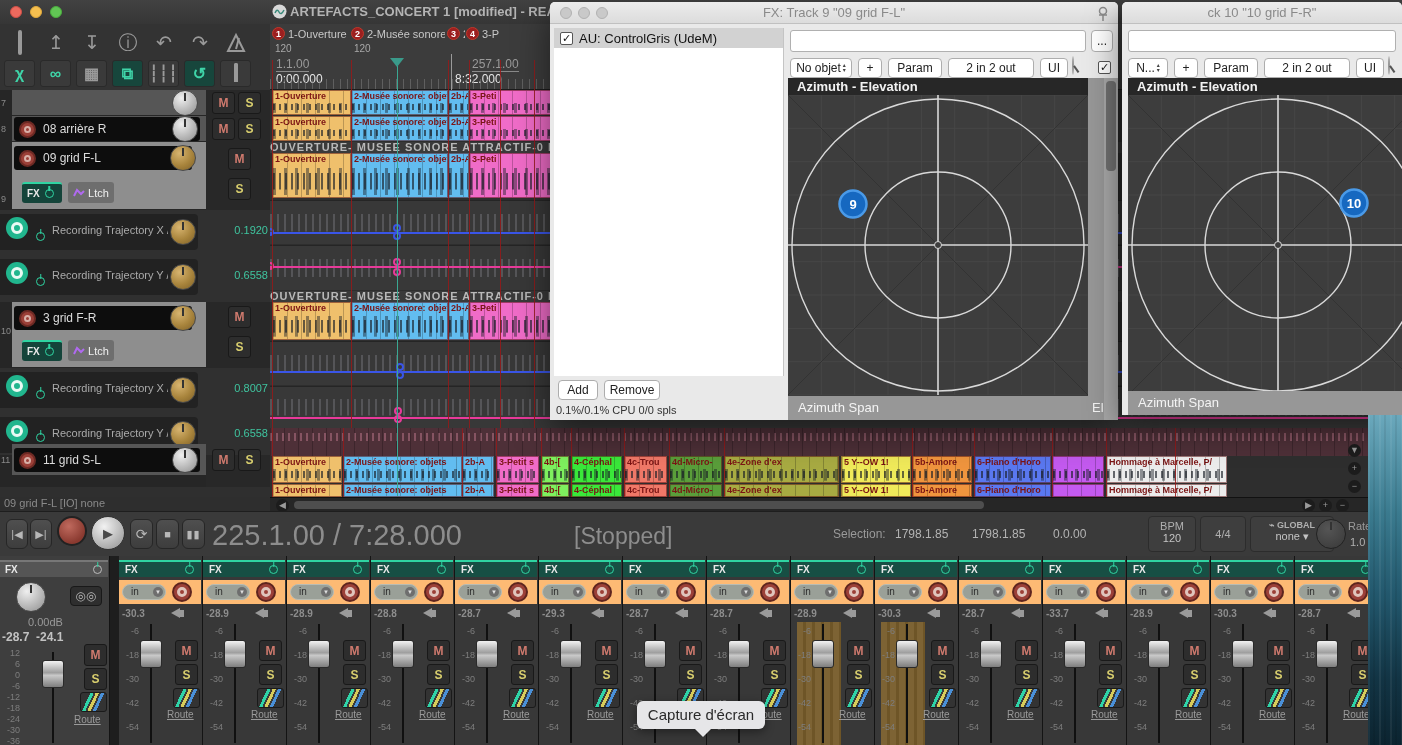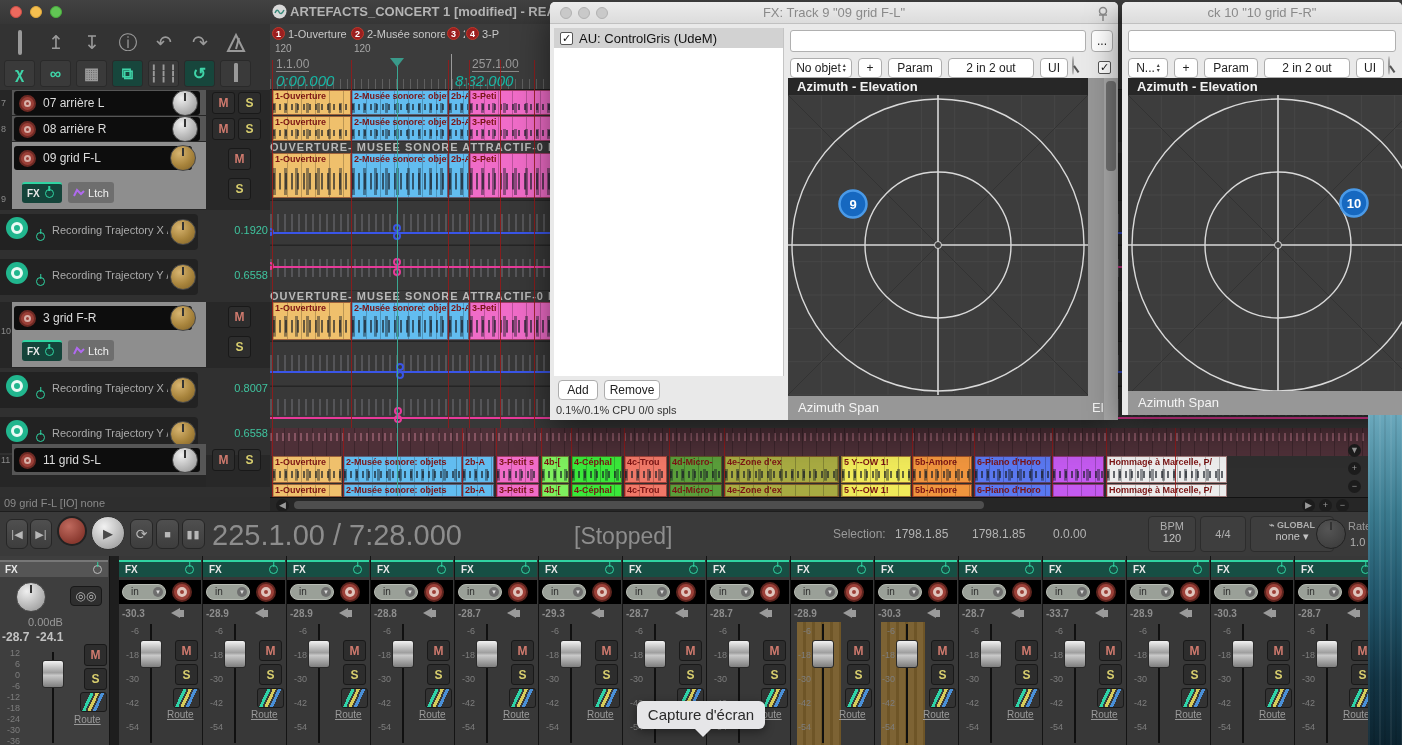--- a/index.html
+++ b/index.html
@@ -59,21 +59,21 @@
   #tcp-status { left:4px; top:497px; color:#8a8a8a; font-size:11px; }
 
   
   #arrange { left:270px; top:24px; width:1098px; height:487px; background:#2e2e2e; overflow:hidden; }
   #ruler { left:0; top:0; width:1098px; height:66px; background:#3c3c3c; border-bottom:1px solid #1c1c1c; }
   .mkflag { top:3px; height:13px; display:flex; align-items:center; gap:3px; color:#c8c8c8; font-size:11px; white-space:nowrap; }
   .mknum { width:13px; height:13px; border-radius:50%; background:#9c1f1f; border:1px solid #c0392b; color:#fff;
            font-size:9px; font-weight:bold; text-align:center; line-height:12px; flex:0 0 auto; }
   .tempo { top:19px; color:#a8a8a8; font-size:10px; }
   .rpos { color:#9a9a9a; font-size:12px; border-bottom:1px solid #8a8a8a; }
-  .rtime { color:#14b8a6; font-size:15px;font-style:italic; }
+  .rtime { color:#e5e5e5; font-size:12px; }
   .ticks { left:0; right:0; bottom:0; height:10px;
      background:repeating-linear-gradient(90deg,#777 0 1px,transparent 1px 7px); opacity:.6; }
   .itemrow { left:0; width:1098px; }
   .item { position:absolute; top:0; bottom:0; border:1px solid rgba(90,20,20,.55); overflow:hidden; }
   .ilabel { font-size:9px; font-weight:bold; color:#7c1414; white-space:nowrap; overflow:hidden; padding:0 2px; height:11px; line-height:11px; }
   .iwave { position:absolute; left:0; right:0; bottom:1px; top:11px;
      background-image:
        repeating-linear-gradient(90deg, rgba(25,30,38,.65) 0 2px, transparent 2px 6px),
        repeating-linear-gradient(90deg, rgba(25,30,38,.45) 0 3px, transparent 3px 11px);
      background-size:100% 55%, 100% 90%; background-position:0 50%,0 50%; background-repeat:repeat-x; }
@@ -131,21 +131,21 @@
   .selt { top:15px; font-size:12px; color:#9a9a9a; }
   .tbox { top:4px; height:36px; background:#3e3e3e; border:1px solid #2c2c2c; border-radius:4px;
           color:#b0b0b0; font-size:11px; text-align:center; }
 
   
   #mixer { left:0; top:556px; width:1368px; height:189px; background:#1e1e1e; overflow:hidden; }
   .strip { position:absolute; top:0; bottom:0; background:#383838; border-right:1px solid #141414; overflow:hidden; }
   .sfx { position:absolute; left:0; top:4px; right:1px; height:17px; background:#174f44; border-top:2px solid #2fd4a2;
          color:#e8e8e8; font-size:10px; font-weight:bold; }
   .sfx.gray { background:#555; border-top-color:#777; }
-  .sin { position:absolute; left:0; top:24px; right:1px; height:24px; background:#000000; }
+  .sin { position:absolute; left:0; top:24px; right:1px; height:24px; background:#fdba74; }
   .inpill { position:absolute; left:3px; top:4px; width:44px; height:16px; background:#9aa098; border:1px solid #b8bcb4;
             border-radius:8px; color:#2e2e2e; font-size:10px; line-height:14px; padding-left:8px; }
   .inpill .dn { position:absolute; right:2px; top:2px; width:10px; height:10px; border-radius:50%; background:#6e6e6e;
                 color:#ddd; font-size:6px; text-align:center; line-height:10px; }
   .srec { position:absolute; left:53px; top:2px; width:20px; height:20px; border-radius:50%;
           background:#9c4038; border:2px solid #5e241e; }
   .srec:after { content:""; position:absolute; inset:3px; border:3px solid #e0c4bc; border-radius:50%; }
   .sdb { position:absolute; left:3px; top:52px; font-size:10px; font-weight:bold; color:#8d8d8d; }
   .spk { position:absolute; left:52px; top:52px; width:14px; height:11px; }
   .spk .sq { position:absolute; left:9px; top:2px; width:4px; height:7px; background:#9a9a9a; }
@@ -214,24 +214,20 @@
     <span class="abs tbtn on" style="left:184px">↺</span>
     <span class="abs tbtn" style="left:220px"><span class="lock-shackle"></span><span class="lock-body"></span></span>
   </div>
 
   <div id="tcp" class="abs">
     <div class="dcol abs" style="top:0;height:397px"></div>
 
     <div class="trow abs" style="top:0;height:26px">
       <span class="tnum abs" style="top:8px">7</span>
       <div class="rowbg abs"></div>
-      <div class="pill abs" style="left:14px;top:1px;width:186px">
-        <span class="recarm"></span>
-        <span>07 arrière L</span>
-      </div>
       <span class="knob abs" style="left:172px;top:0"></span>
       <span class="msbtn mb abs" style="left:212px;top:2px">M</span>
       <span class="msbtn sb abs" style="left:238px;top:2px">S</span>
     </div>
 
     <div class="trow abs" style="top:26px;height:26px">
       <span class="tnum abs" style="top:8px">8</span>
       <div class="rowbg abs"></div>
       <div class="pill abs" style="left:14px;top:1px;width:186px">
         <span class="recarm"></span>

